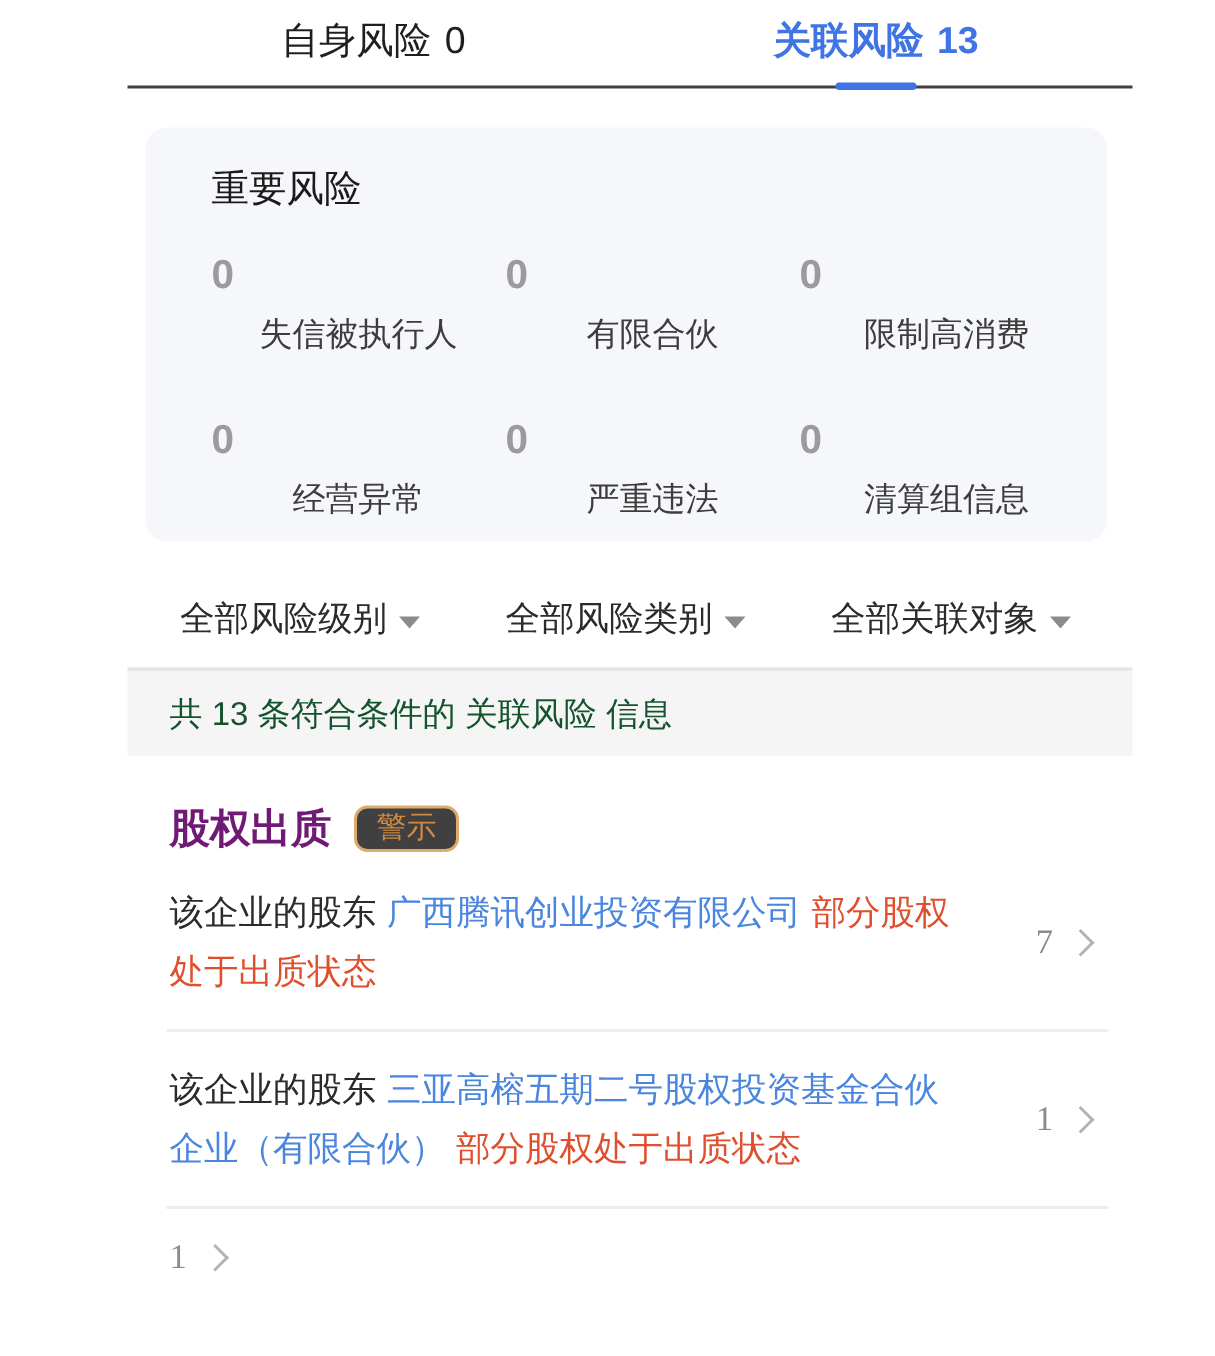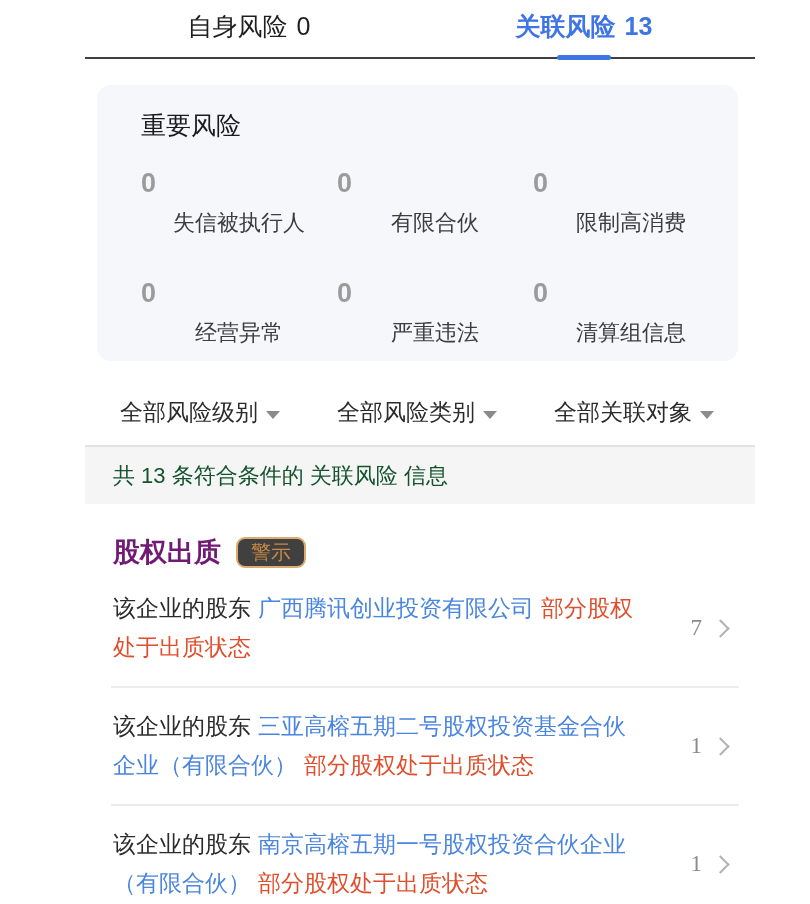--- a/index.html
+++ b/index.html
@@ -172,21 +172,20 @@
         <div class="item-text"><span>该企业的股东</span><span class="item-company">三亚高榕五期二号股权投资基金合伙企业（有限合伙）</span><span class="item-status">部分股权处于出质状态</span></div>
         <div class="item-right">
           <span class="item-count">1</span>
           <span class="chevron-right"></span>
         </div>
       </div>
 
       <div class="row-divider"></div>
 
       <div class="risk-item">
-        <div class="item-text"><span>该企业的股东</span><span class="item-company">南京高榕五期一号股权投资合伙企业（有限合伙）</span><span class="item-status">部分股权处于出质状态</span></div>
         <div class="item-right">
           <span class="item-count">1</span>
           <span class="chevron-right"></span>
         </div>
       </div>
 
     </div>
   </div>
 </div>
 

